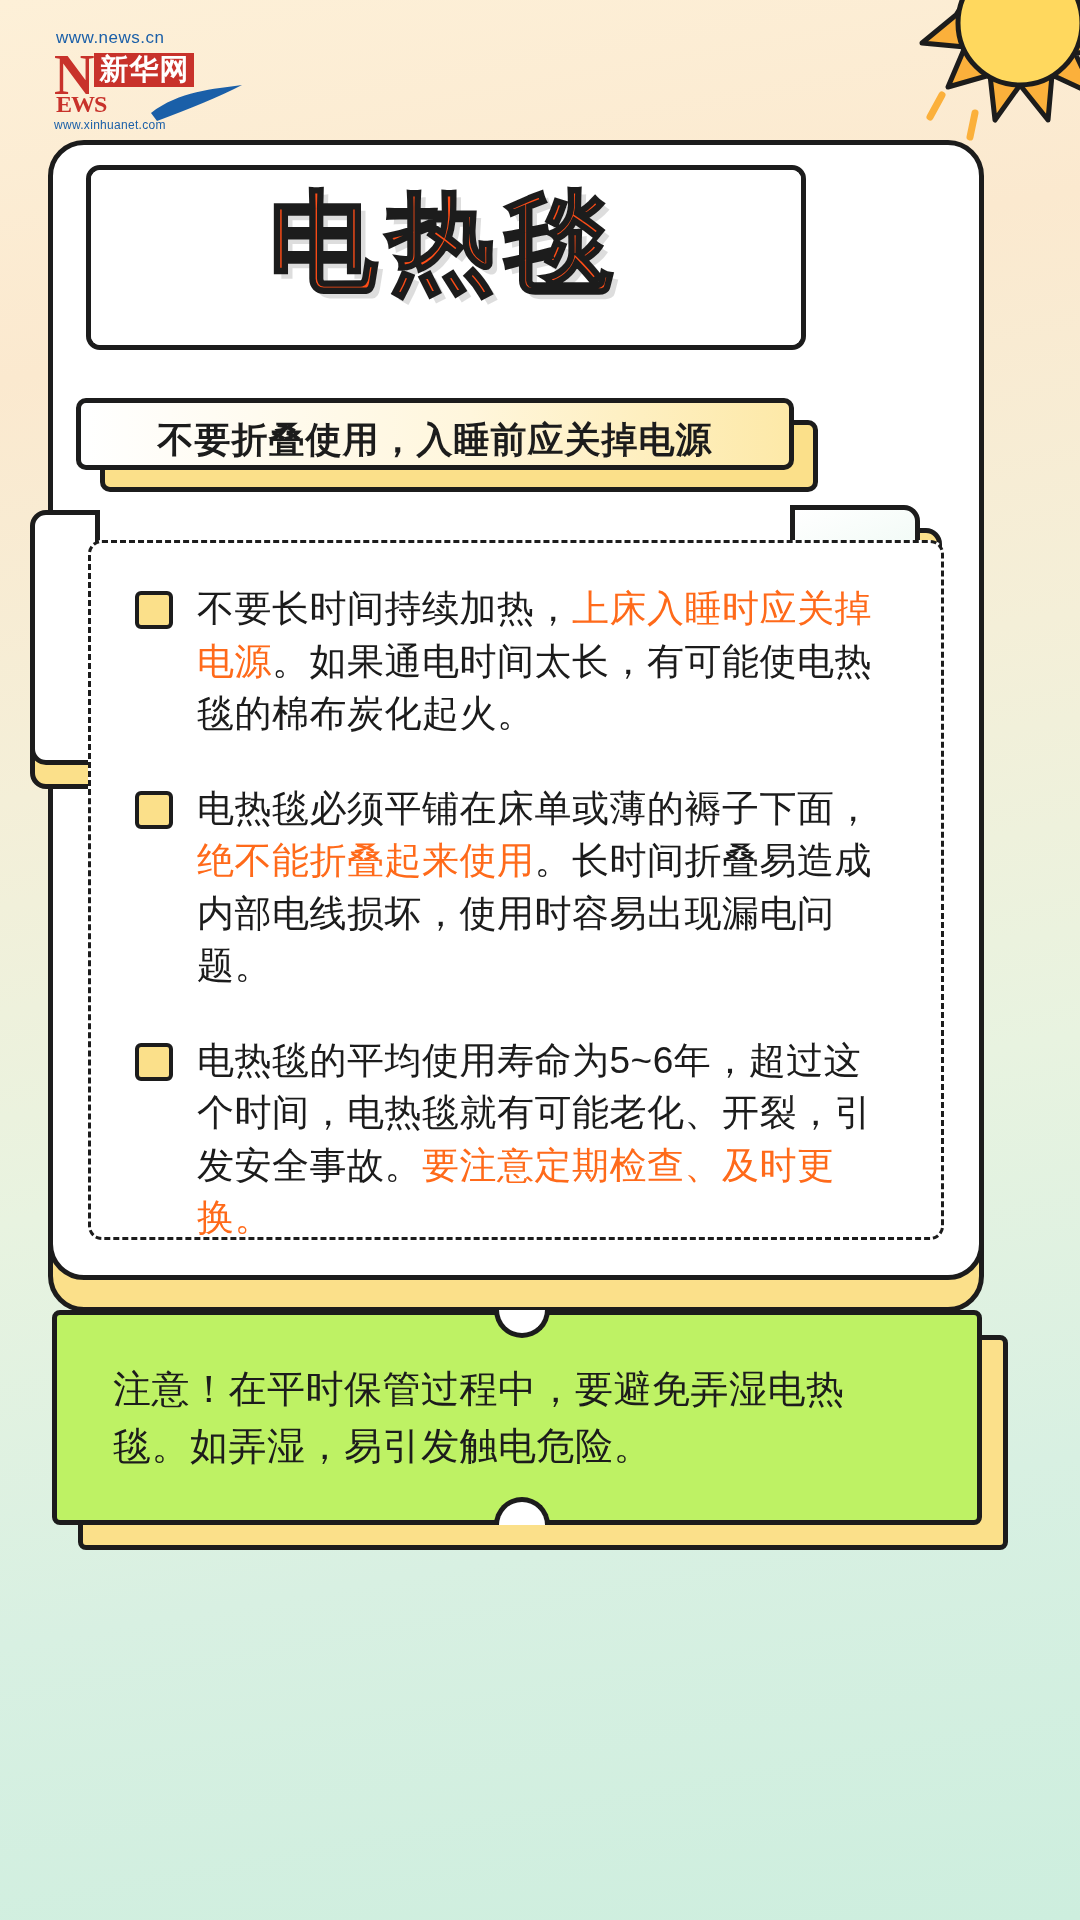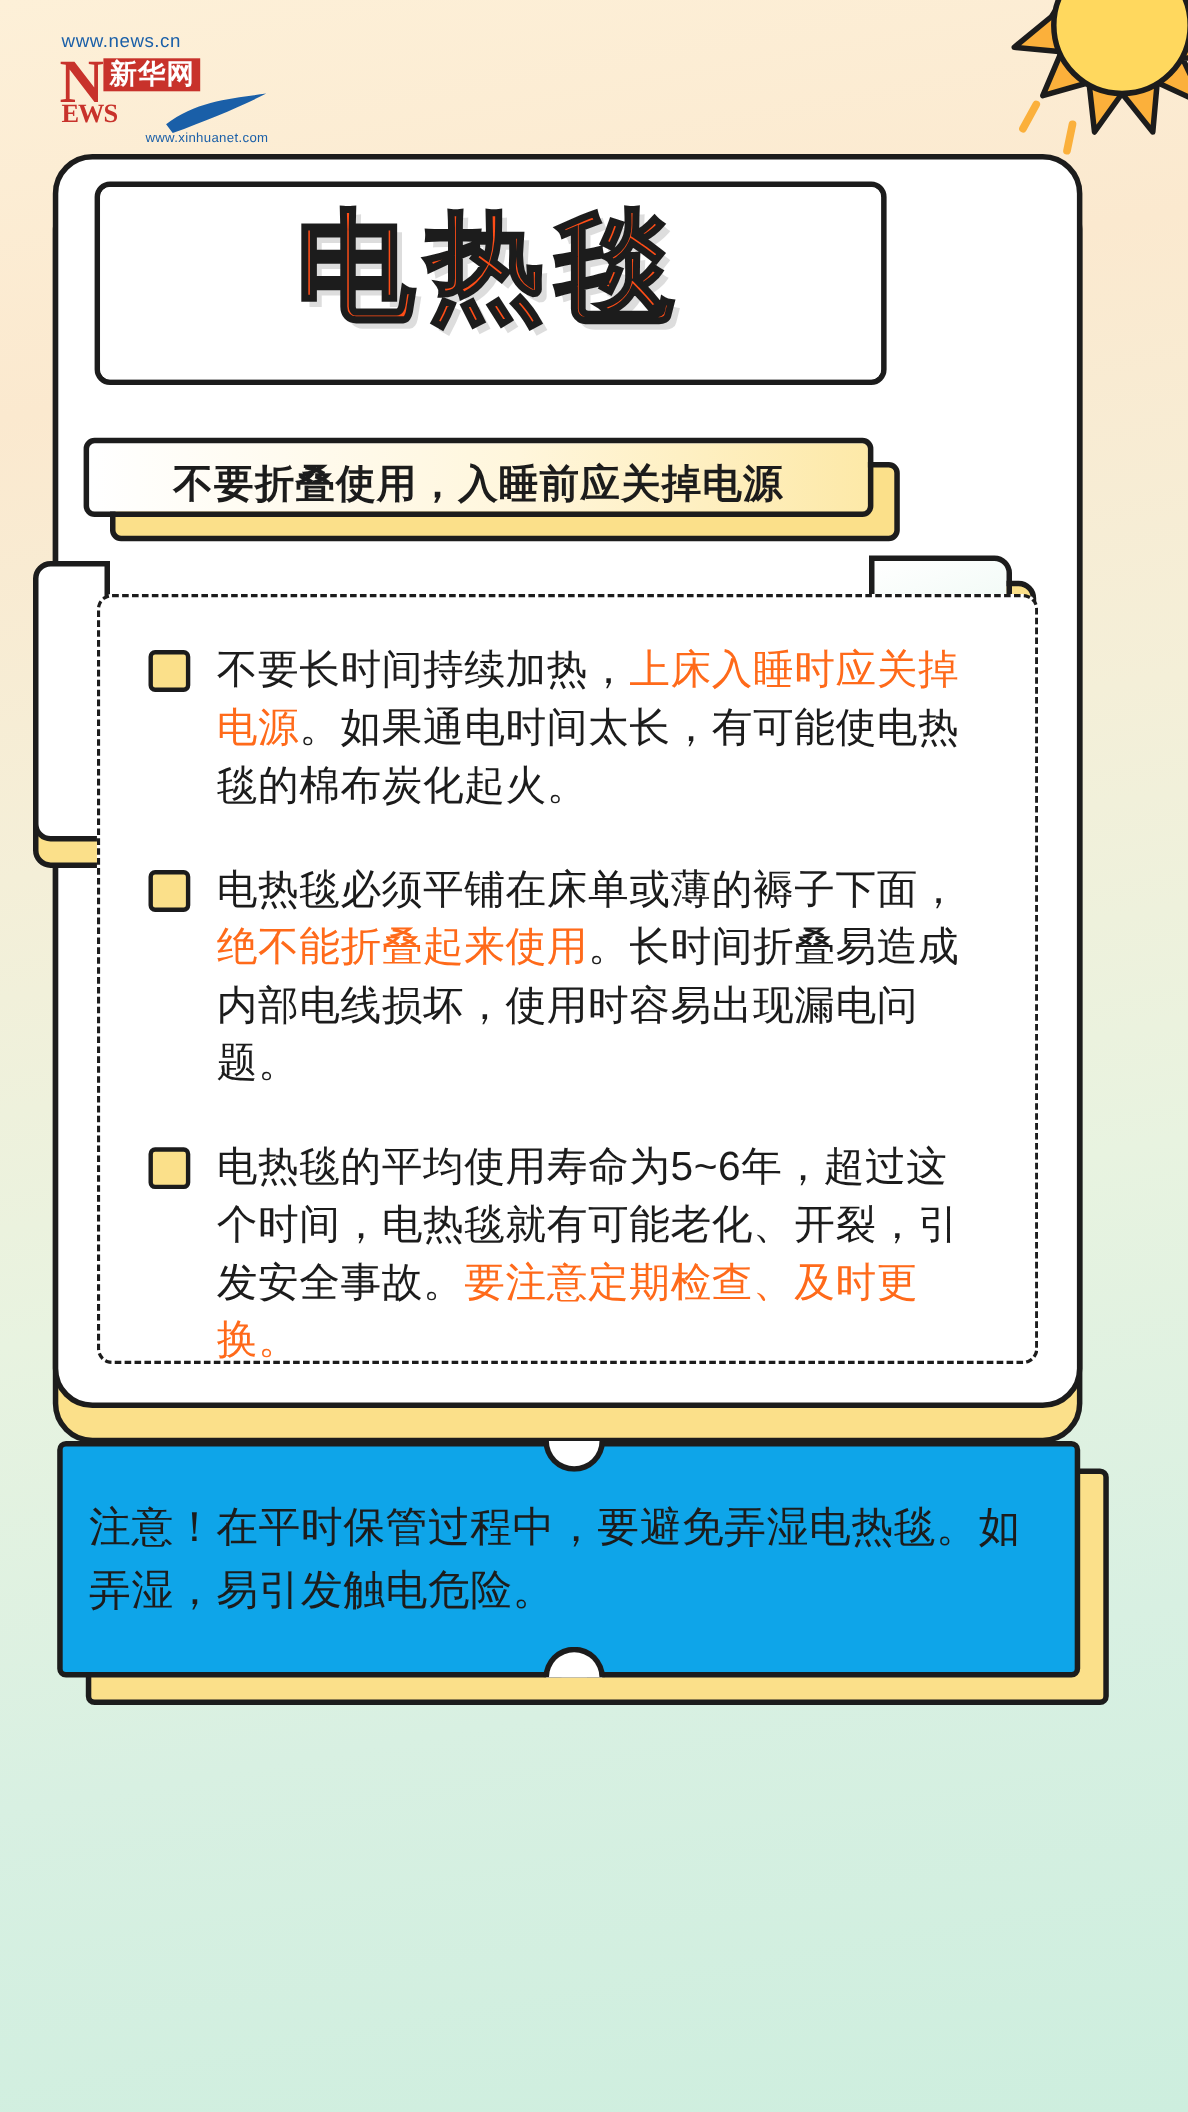--- a/index.html
+++ b/index.html
@@ -47,21 +47,21 @@
   .logo-n {
     font-size: 56px;
     font-weight: bold;
     color: #c8322b;
     line-height: 0.92;
     font-family: "Liberation Serif", serif;
   }
   .logo-cn {
     background: #c8322b;
     color: #fff;
-    font-size: 25px;
+    font-size: 29px;
     font-weight: bold;
     padding: 2px 5px 3px 5px;
     line-height: 1;
     margin-top: 3px;
     letter-spacing: 1px;
   }
   .logo-news {
     font-size: 24px;
     font-weight: bold;
     color: #c8322b;
@@ -76,21 +76,20 @@
     left: 95px;
     top: 55px;
     width: 95px;
     height: 40px;
   }
   .logo-sub {
     font-size: 12px;
     color: #1a5fa8;
     margin-top: 2px;
     letter-spacing: 0.3px;
-    text-align: right;
   }
 
   
   .card {
     position: absolute;
     left: 48px;
     top: 140px;
     width: 936px;
     height: 1140px;
     background: #ffffff;
@@ -295,27 +294,27 @@
     border: 5px solid #1c1c1c;
     border-radius: 8px;
     box-sizing: border-box;
   }
   .note {
     position: absolute;
     left: 52px;
     top: 1310px;
     width: 930px;
     height: 215px;
-    background: #0ea5e9;
+    background: #bef264;
     border: 5px solid #1c1c1c;
     border-radius: 8px;
     box-sizing: border-box;
     display: flex;
     align-items: center;
-    padding: 0 24px;
+    padding: 0 56px;
   }
   .note-text {
     font-size: 38px;
     line-height: 1.5;
     color: #1c1c1c;
     letter-spacing: 0.5px;
     font-weight: 500;
   }
   .notch {
     position: absolute;

